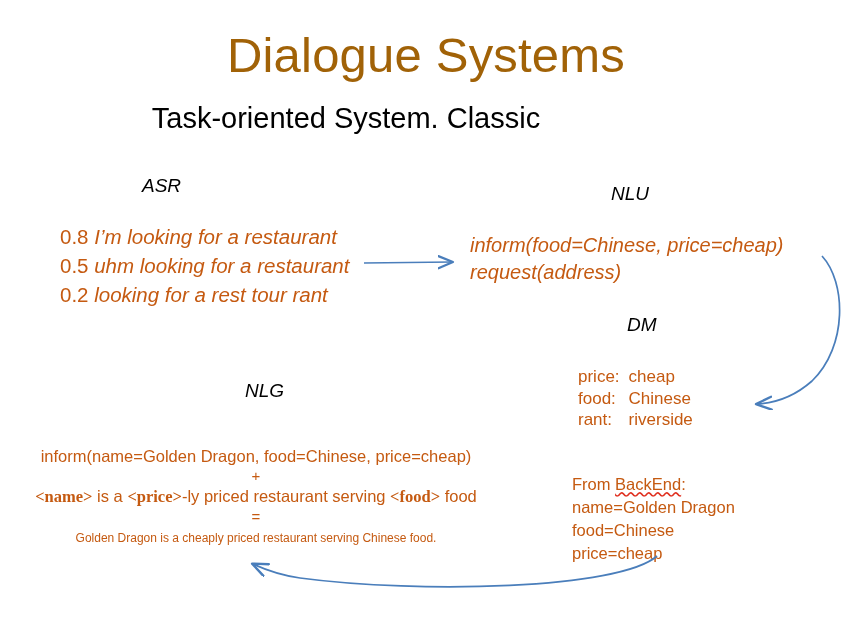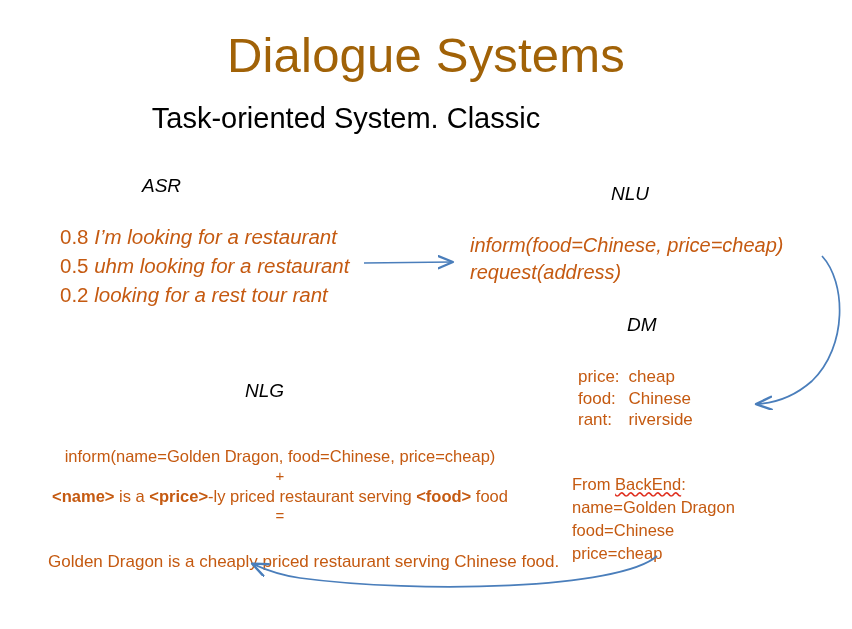--- a/index.html
+++ b/index.html
@@ -115,24 +115,24 @@
 
   
   #nlg-block {
     left: 0px;
     top: 445px;
     width: 512px;
     text-align: center;
     font-size: 16.5px;
     line-height: 22px;
   }
-  #nlg-block .nlg-line { white-space: nowrap; padding-left: 48px; }
+  #nlg-block .nlg-line { white-space: nowrap; }
   #nlg-block .op { font-size: 15px; line-height: 18px; }
-  #nlg-block .ph { font-weight: bold; }
-  #nlg-block .final { font-size: 17px; line-height: 24px; margin-top: 25px; }
+  #nlg-block .ph { font-weight: bold; font-family: Liberation Serif, serif; }
+  #nlg-block .final { font-size: 12px; line-height: 24px; }
 
   
   #arrows {
     left: 0;
     top: 0;
     width: 852px;
     height: 629px;
     pointer-events: none;
   }
 </style>

